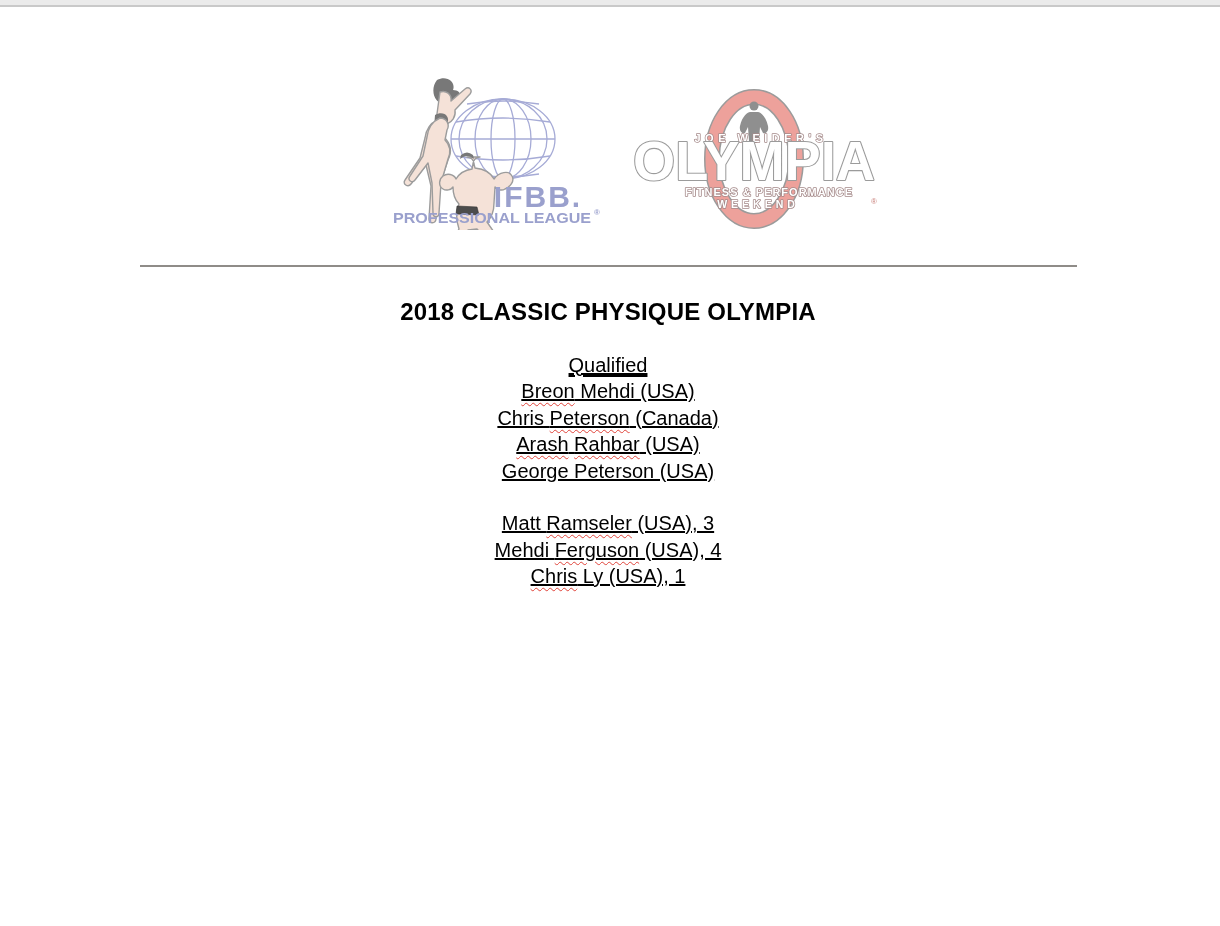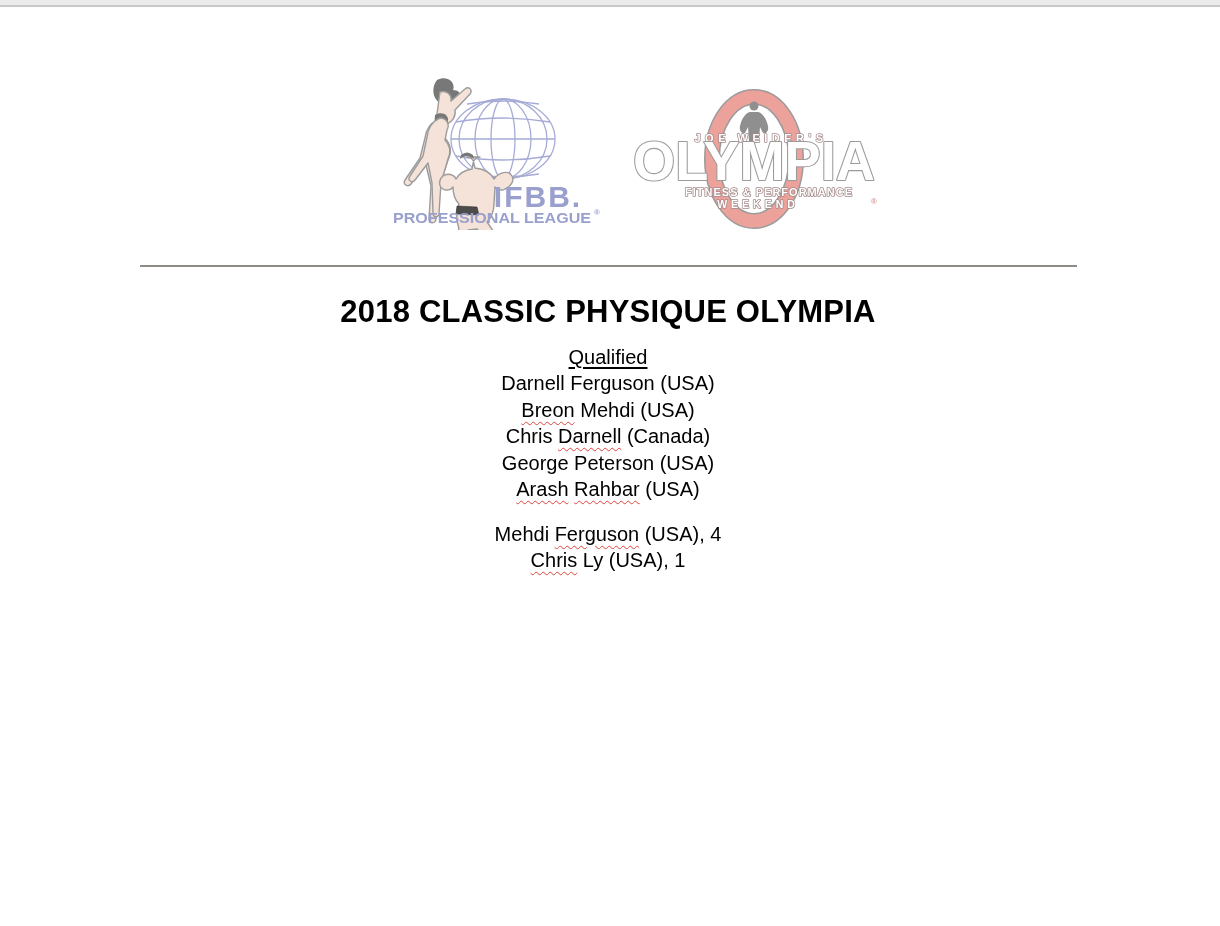--- a/index.html
+++ b/index.html
@@ -12,22 +12,22 @@
 
   .logo { position:absolute; }
   .logo-ifbb { left:385px; top:78px; width:220px; height:152px; }
   .logo-olympia { left:628px; top:82px; width:252px; height:158px; }
 
   .divider { position:absolute; left:140px; top:265px; width:937px; height:0;
              border-top:2px solid #8f8c88; }
 
   .doc-text { position:absolute; top:299px; left:0; width:1216px;
               text-align:center; color:#000; font-size:20px; line-height:26.5px; }
-  .doc-title { font-size:31px; font-weight:bold; letter-spacing:0.2px; line-height:26.5px; }
-  .section { margin-top:18px; }
+  .doc-title { font-size:24px; font-weight:bold; letter-spacing:0.2px; line-height:26.5px; }
+  .section { margin-top:26px;text-decoration:underline; }
   .heading { text-decoration:underline; text-decoration-thickness:1.5px;
              text-underline-offset:3px; }
   .squiggle { text-decoration-line:underline; text-decoration-style:wavy;
               text-decoration-color:var(--squiggle,#e0433a);
               text-decoration-thickness:1px; text-underline-offset:4px; }
 
   
   .globe { stroke:#a6abd6; fill:none; stroke-width:1.3; }
   .skin  { fill:#f5e2d8; stroke:#9c9c9c; stroke-width:1.4; stroke-linejoin:round; }
   .hair  { fill:#787878; stroke:none; }
@@ -97,29 +97,29 @@
   </svg>
 
   <div class="divider"></div>
 
   <div class="doc-text">
     <div class="doc-title">2018 CLASSIC PHYSIQUE OLYMPIA</div>
 
     <div class="section">
       <div class="heading">Qualified</div>
       <div>
-          <div><span>Darnell Ferguson (USA)</span></div>
           <div><span class="squiggle">Breon</span><span> Mehdi (USA)</span></div>
-          <div><span>Chris </span><span class="squiggle">Darnell</span><span> (Canada)</span></div>
+          <div><span>Chris </span><span class="squiggle">Peterson</span><span> (Canada)</span></div>
+          <div><span class="squiggle">Arash</span><span> </span><span class="squiggle">Rahbar</span><span> (USA)</span></div>
           <div><span>George Peterson (USA)</span></div>
-          <div><span class="squiggle">Arash</span><span> </span><span class="squiggle">Rahbar</span><span> (USA)</span></div>
         </div>
     </div>
 
     <div class="section">
       <div>
+          <div><span>Matt </span><span class="squiggle">Ramseler</span><span> (USA), 3</span></div>
           <div><span>Mehdi </span><span class="squiggle">Ferguson</span><span> (USA), 4</span></div>
           <div><span class="squiggle">Chris</span><span> Ly (USA), 1</span></div>
         </div>
     </div>
   </div>
 
 </div>
 
 </body></html>

